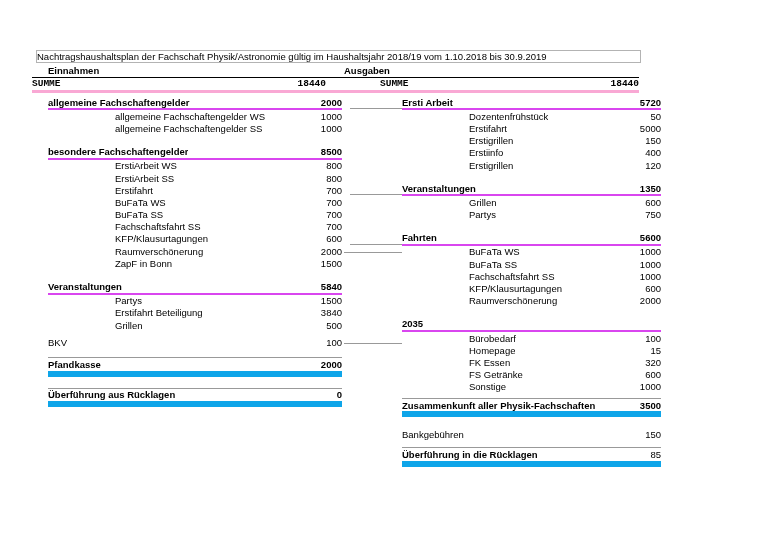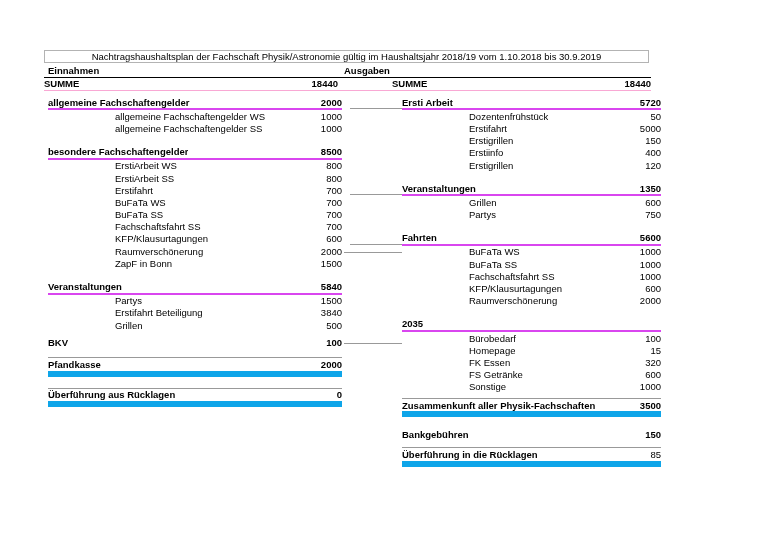--- a/index.html
+++ b/index.html
@@ -2,49 +2,49 @@
 <html><head>
 <meta charset="utf-8">
 <style>
   html,body { margin:0; padding:0; background:#fff; }
   .page {
     position:relative; width:768px; height:542px; background:#ffffff;
     font-family:"Liberation Sans", sans-serif; font-size:9.5px; color:#000;
     overflow:hidden;
   }
   .title-box {
-    position:absolute; left:44px; top:50px; width:603px; height:11px;
-    border:1px solid #b3b3b3; text-align:center; line-height:11px;
+    position:absolute; left:36px; top:50px; width:603px; height:11px;
+    border:1px solid #b3b3b3; text-align:left; line-height:11px;
     white-space:nowrap; overflow:hidden;
   }
   .col-caption { position:absolute; top:64px; height:13px; line-height:13px; font-weight:bold; }
   .cap-left  { left:48px; }
   .cap-right { left:344px; }
   .summe-row {
-    position:absolute; left:44px; top:77px; width:607px; height:12px;
-    border-top:1px solid #000; border-bottom:1px solid #f9a8d4;
+    position:absolute; left:32px; top:77px; width:607px; height:12px;
+    border-top:1px solid #000; border-bottom:3px solid #f9a8d4;font-family:Liberation Mono, monospace;
   }
   .summe-row .cell { position:absolute; top:0; height:12px; line-height:12px; font-weight:bold; }
   .summe-lbl-left  { left:0; }
   .summe-val-left  { left:0; width:294px; text-align:right; }
   .summe-lbl-right { left:348px; }
   .summe-val-right { left:348px; width:259px; text-align:right; }
   .col { position:absolute; top:90px; }
   .col-left  { left:48px;  width:294px; }
   .col-right { left:396px; width:259px;margin-left:6px; }
   .row {
     position:relative; height:12.2px; display:flex;
     justify-content:space-between; align-items:center; white-space:nowrap;
   }
   .row .lbl { overflow:hidden; }
   .row .val { text-align:center; }
   .row.item .lbl { padding-left:67px; }
   .row.header { font-weight:bold; border-bottom:2px solid #d946ef; }
   .row.boxed  { font-weight:bold; border-top:1px solid #999; border-bottom:6px solid #0ea5e9; }
-  .row.plainbold { font-weight:bold; }
+  .row.plainbold { font-weight:normal; }
   .row.extend::before {
     content:""; position:absolute; left:-52px; bottom:-1px; width:52px;
     border-bottom:1px solid #999;
   }
   .row .val.reg { font-weight:normal; }
   .gap-line { position:absolute; left:344px; width:58px; height:0; border-bottom:1px solid #999; }
   .gap-line-1 { top:252px; }
   .gap-line-2 { top:343px; }
   .spacer { width:100%; }
 </style>

